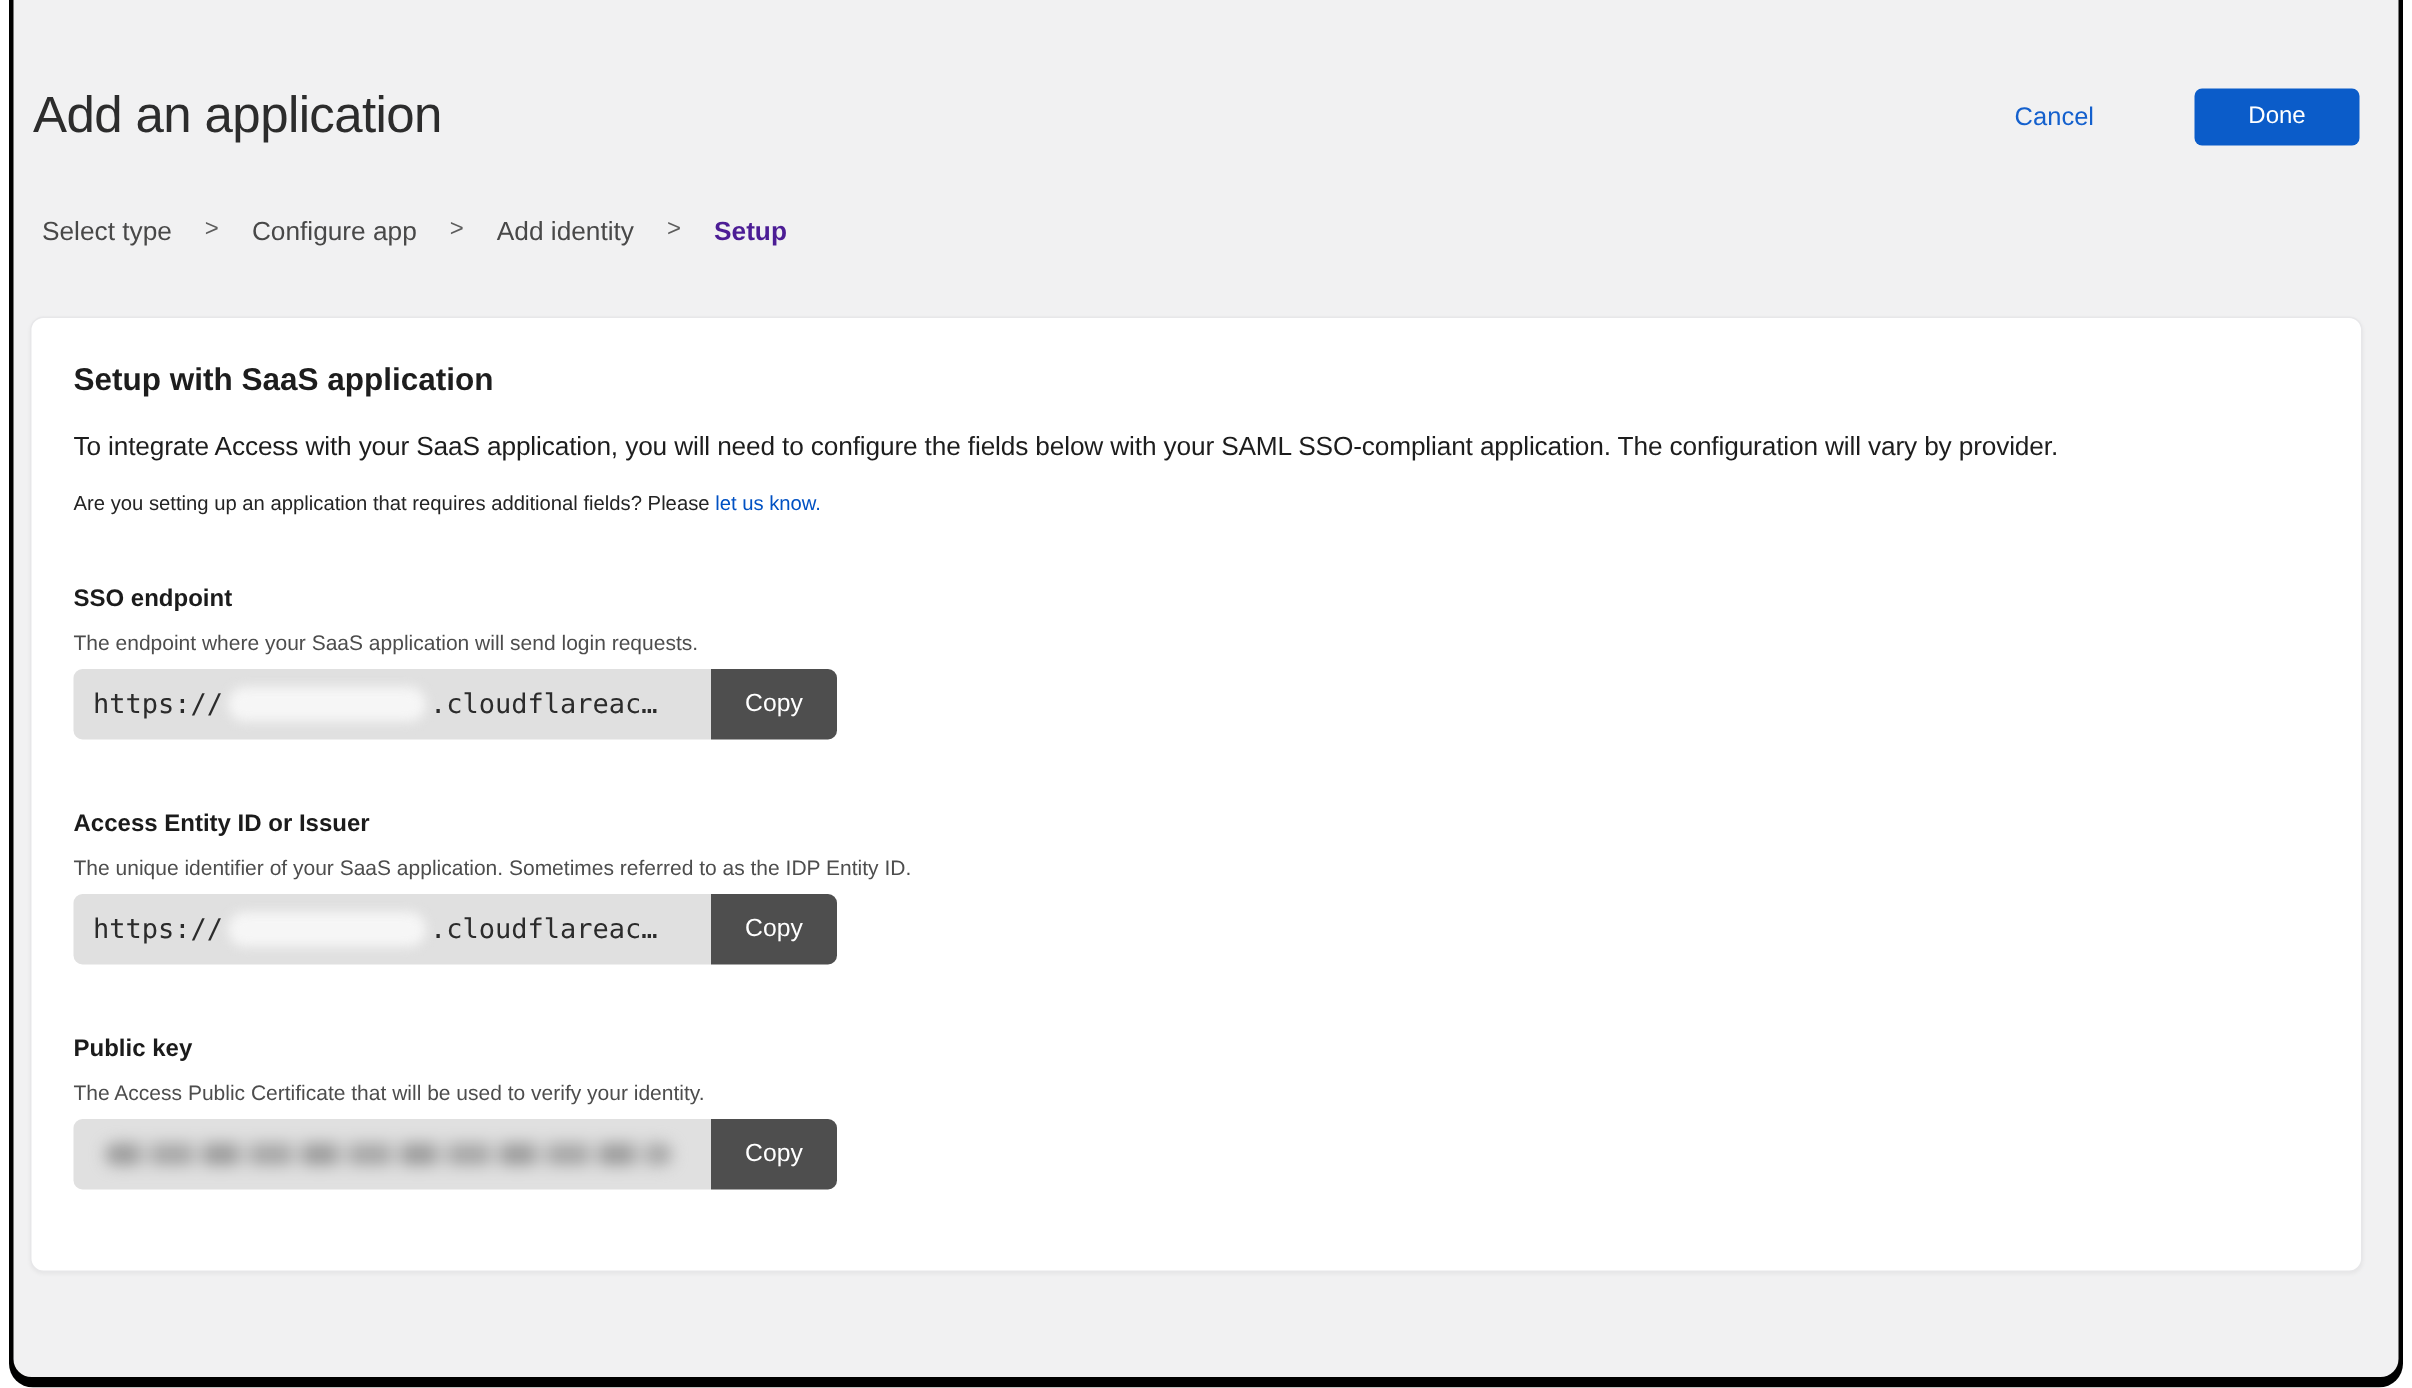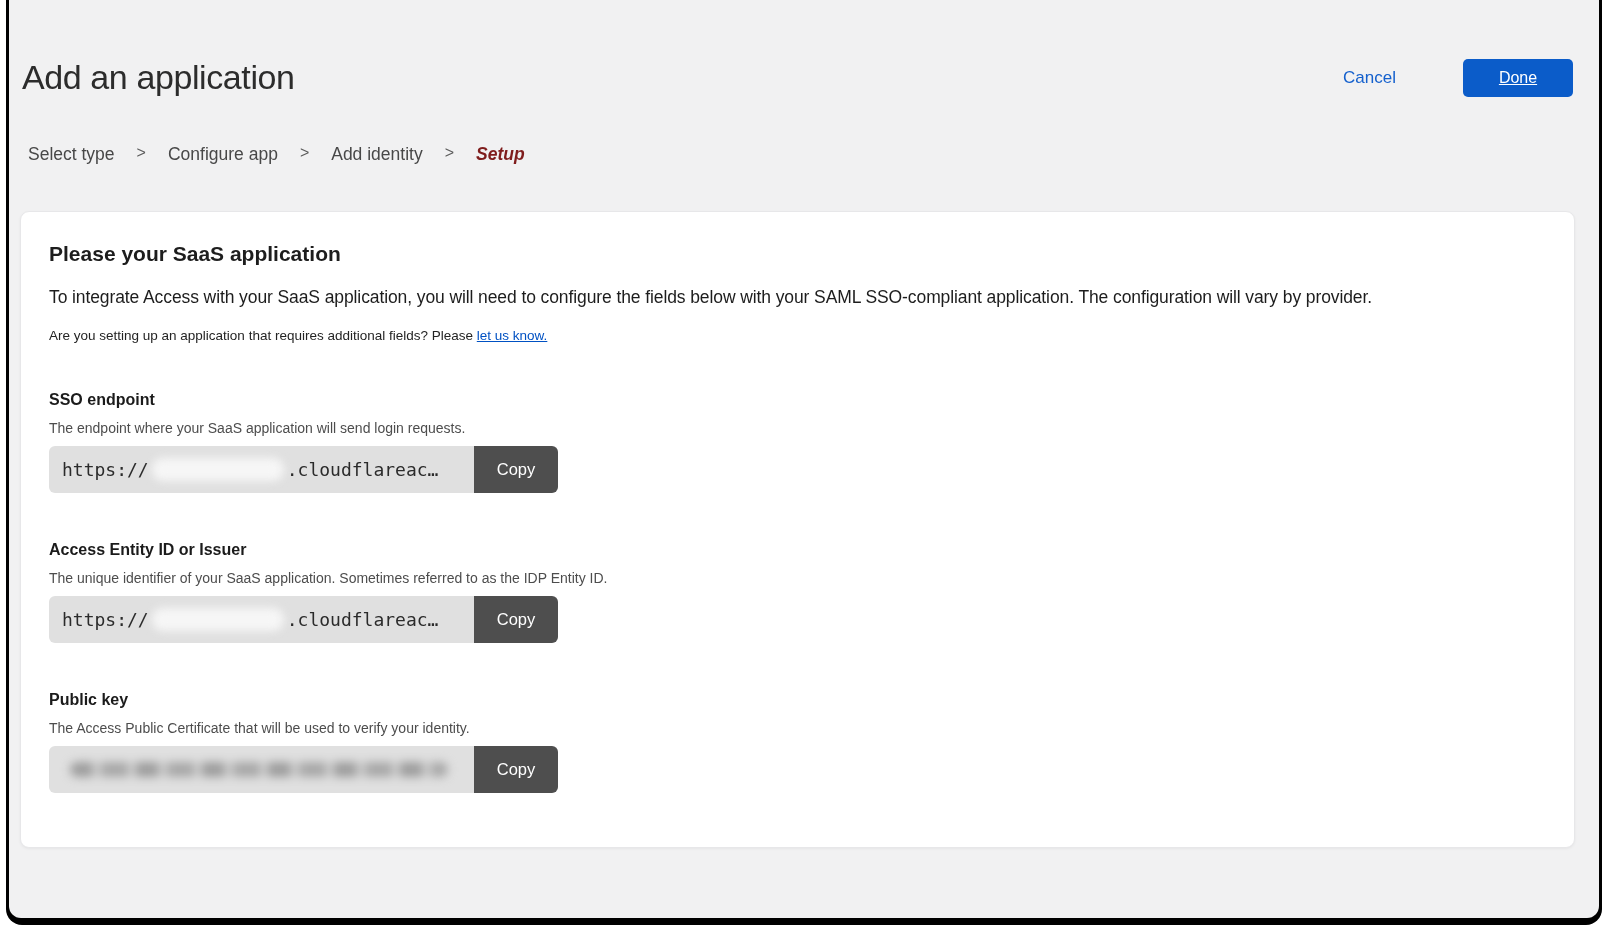--- a/index.html
+++ b/index.html
@@ -55,38 +55,36 @@
     min-width: 110px;
     height: 38px;
     background: #0b5cc9;
     color: #ffffff;
     font-size: 16px;
     font-family: inherit;
     border: none;
     border-radius: 5px;
     cursor: pointer;
     padding: 0 24px;
-    text-decoration: underline;
   }
   
   .breadcrumb {
     display: flex;
     align-items: flex-start;
     gap: 22px;
     padding: 0 0 0 19px;
     margin-top: 47px;
     font-size: 17.5px;
     color: #484848;
   }
   .crumb { cursor: pointer; }
   .crumb.active {
     font-weight: 700;
-    color: #7f1d1d;
+    color: #4c1d95;
     cursor: default;
-    font-style: italic;
   }
   .crumb-sep { color: #5c5c5c; font-size: 16px; }
   
   .card {
     margin: 46px 24px 0 11px;
     background: #ffffff;
     border: 1px solid #e7e7e9;
     border-radius: 9px;
     box-shadow: 0 1px 3px rgba(0,0,0,0.05);
     padding: 30px 28px 54px 28px;
@@ -102,21 +100,20 @@
     color: #1d1d1d;
     letter-spacing: -0.1px;
   }
   .card-note {
     margin-top: 20px;
     font-size: 13.5px;
     color: #242424;
   }
   .note-link {
     color: #0051c3;
-    text-decoration: underline;
     cursor: pointer;
   }
   
   .field-section { margin-top: 48px; }
   .section-label {
     font-size: 16px;
     font-weight: 700;
     color: #1b1b1b;
   }
   .section-desc {
@@ -194,21 +191,21 @@
     <span class="crumb">Select type</span>
     <span class="crumb-sep">&gt;</span>
     <span class="crumb">Configure app</span>
     <span class="crumb-sep">&gt;</span>
     <span class="crumb">Add identity</span>
     <span class="crumb-sep">&gt;</span>
     <span class="crumb active">Setup</span>
   </nav>
 
   <section class="card">
-    <h2 class="card-heading">Please your SaaS application</h2>
+    <h2 class="card-heading">Setup with SaaS application</h2>
     <p class="card-intro">To integrate Access with your SaaS application, you will need to configure the fields below with your SAML SSO-compliant application. The configuration will vary by provider.</p>
     <p class="card-note"><span>Are you setting up an application that requires additional fields? Please </span><a class="note-link">let us know.</a></p>
 
     <div class="field-section">
       <div class="section-label">SSO endpoint</div>
       <div class="section-desc">The endpoint where your SaaS application will send login requests.</div>
       <div class="copy-row">
         <div class="value-box">
           <span>https://</span>
           <span class="blur-mid"></span>

